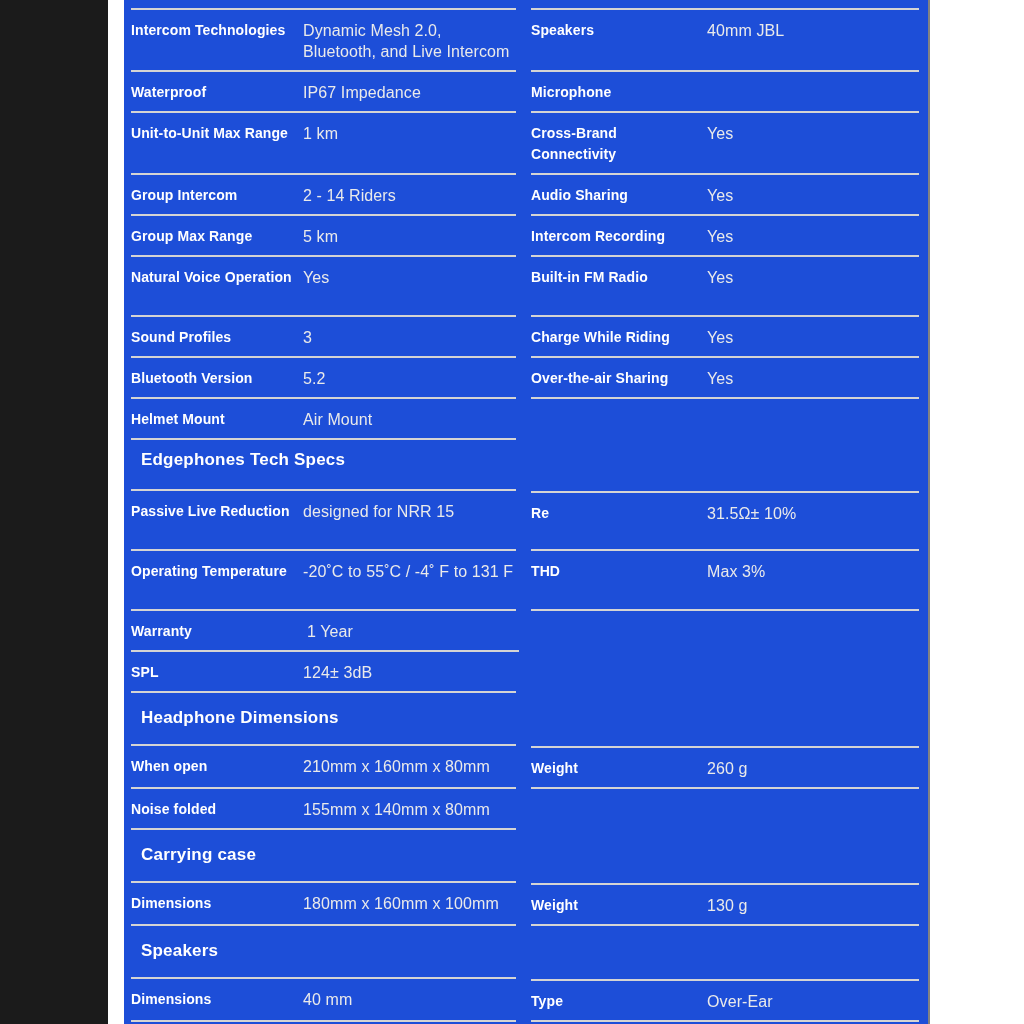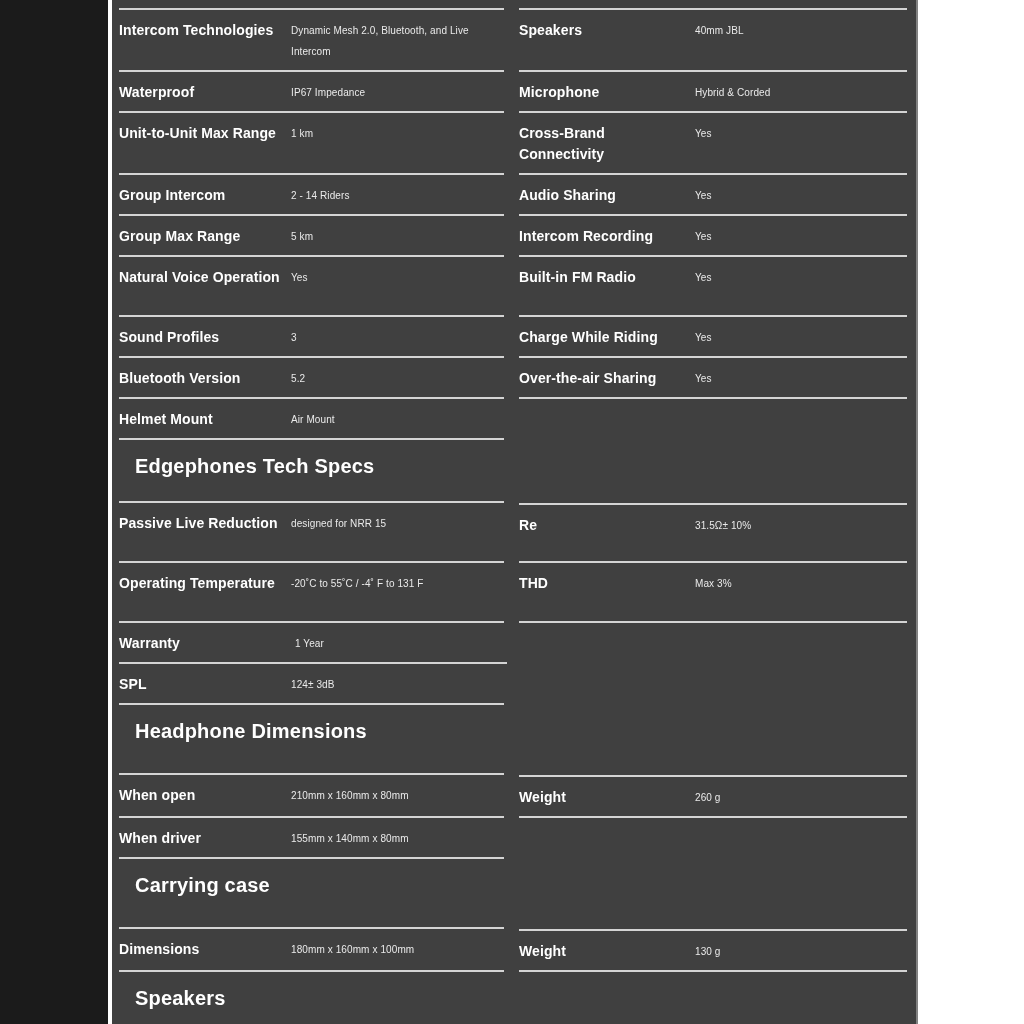--- a/index.html
+++ b/index.html
@@ -3,48 +3,48 @@
 <meta charset="utf-8">
 <style>
   html,body{margin:0;padding:0}
   body{
     width:1024px;height:1024px;position:relative;overflow:hidden;
     background:#ffffff;
     font-family:"Liberation Sans", sans-serif;
   }
   .side-strip{position:absolute;left:0;top:0;width:108px;height:1024px;background:#1b1b1b}
   .spec-panel{
-    position:absolute;left:112px;top:0;width:806px;height:1024px;
-    background:#404040;border-right:2px solid #828282;box-sizing:border-box;
+    position:absolute;left:124px;top:0;width:806px;height:1024px;
+    background:#1d4ed8;border-right:2px solid #828282;box-sizing:border-box;
   }
   .tables{position:absolute;left:7px;top:8px;width:788px}
 
   .band{display:flex;gap:15px}
   .band.norm{min-height:39px}
   .band.tall{min-height:60px}
 
   .cell{box-sizing:border-box;align-content:start;padding:10px 0 8px}
   .cell.left {width:385px;display:grid;grid-template-columns:172px 1fr}
   .cell.right{width:388px;display:grid;grid-template-columns:176px 1fr}
   .cell.lined{border-bottom:2px solid #d4d4d4}
   .cell.bt{border-top:2px solid #d4d4d4}
   .cell.blank{padding:0;border:none}
 
   .lbl{font-weight:700;color:#ffffff;font-size:14px;line-height:21px;padding-right:10px;letter-spacing:.1px}
-  .val{color:#eaeaea;font-size:10px;line-height:21px;letter-spacing:.1px}
+  .val{color:#eaeaea;font-size:16px;line-height:21px;letter-spacing:.1px}
 
   .heading-band{display:flex;gap:15px}
   .hcell{box-sizing:border-box}
   .hcell.left{
     width:385px;min-height:53px;border-bottom:2px solid #d4d4d4;
-    display:flex;align-items:flex-end;padding-bottom:16px;
+    display:flex;align-items:flex-end;padding-bottom:6px;
   }
   .heading-band.compact .hcell.left{min-height:34px;padding-bottom:9px}
   .hcell.right{width:388px}
-  h2.heading{margin:16px;font-size:20px;line-height:20px;font-weight:700;color:#ffffff;letter-spacing:.2px}
+  h2.heading{margin:10px;font-size:17px;line-height:20px;font-weight:700;color:#ffffff;letter-spacing:.2px}
 </style>
 </head>
 <body>
 
 <div class="side-strip"></div>
 
 <div class="spec-panel">
   <div class="tables" id="tables">
       <div class="band tall">
         <div class="cell left lined bt">
@@ -56,21 +56,20 @@
           <div class="val">40mm JBL</div>
         </div>
       </div>
       <div class="band norm">
         <div class="cell left lined">
           <div class="lbl">Waterproof</div>
           <div class="val">IP67 Impedance</div>
         </div>
         <div class="cell right lined">
           <div class="lbl">Microphone</div>
-          <div class="val">Hybrid &amp; Corded</div>
         </div>
       </div>
       <div class="band tall">
         <div class="cell left lined">
           <div class="lbl">Unit-to-Unit Max Range</div>
           <div class="val">1 km</div>
         </div>
         <div class="cell right lined">
           <div class="lbl">Cross-Brand Connectivity</div>
           <div class="val">Yes</div>
@@ -183,21 +182,21 @@
           <div class="lbl">When open</div>
           <div class="val">210mm x 160mm x 80mm</div>
         </div>
         <div class="cell right lined bt">
           <div class="lbl">Weight</div>
           <div class="val">260 g</div>
         </div>
       </div>
       <div class="band norm">
         <div class="cell left lined">
-          <div class="lbl">When driver</div>
+          <div class="lbl">Noise folded</div>
           <div class="val">155mm x 140mm x 80mm</div>
         </div>
         <div class="cell right blank"></div>
       </div>
       <div class="heading-band">
         <div class="hcell left">
           <h2 class="heading">Carrying case</h2>
         </div>
         <div class="hcell right"></div>
       </div>

